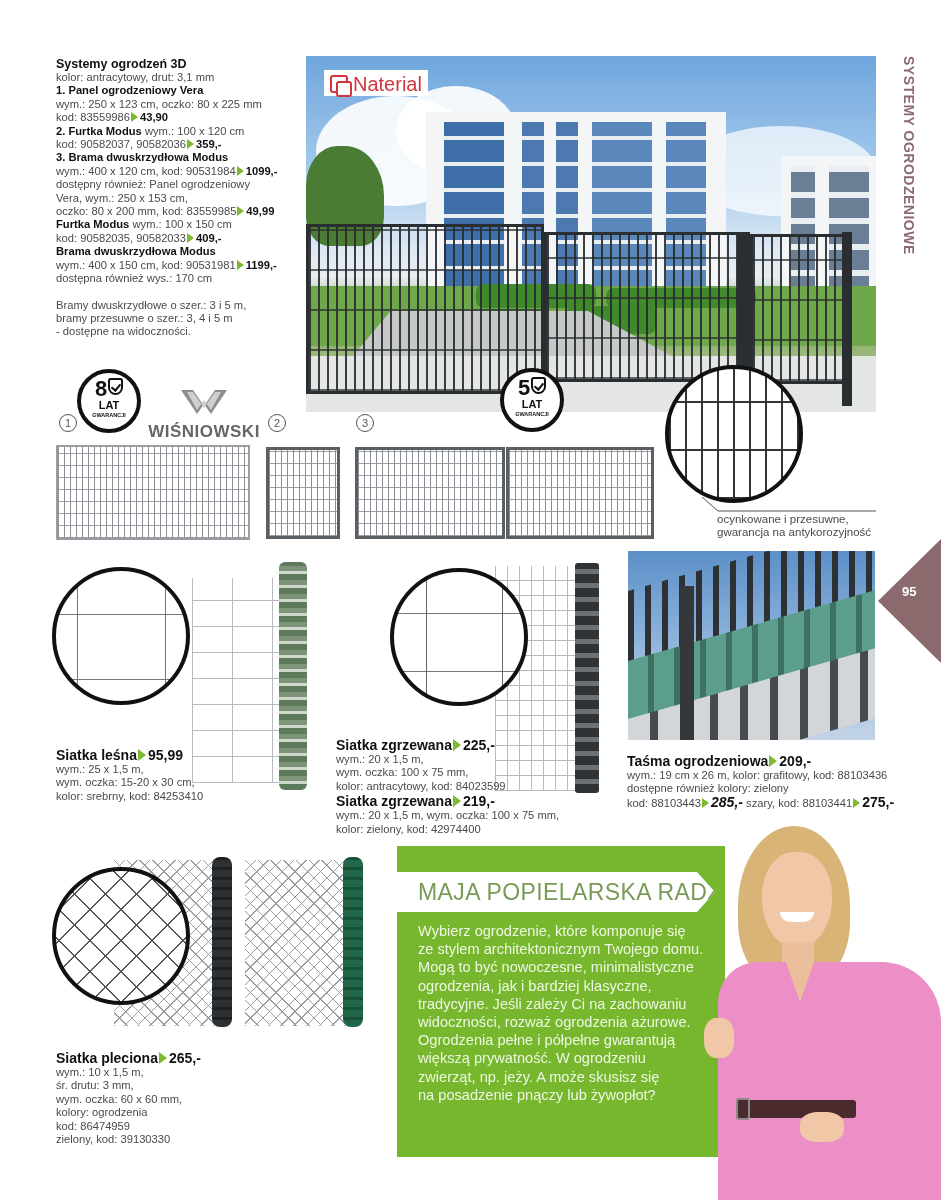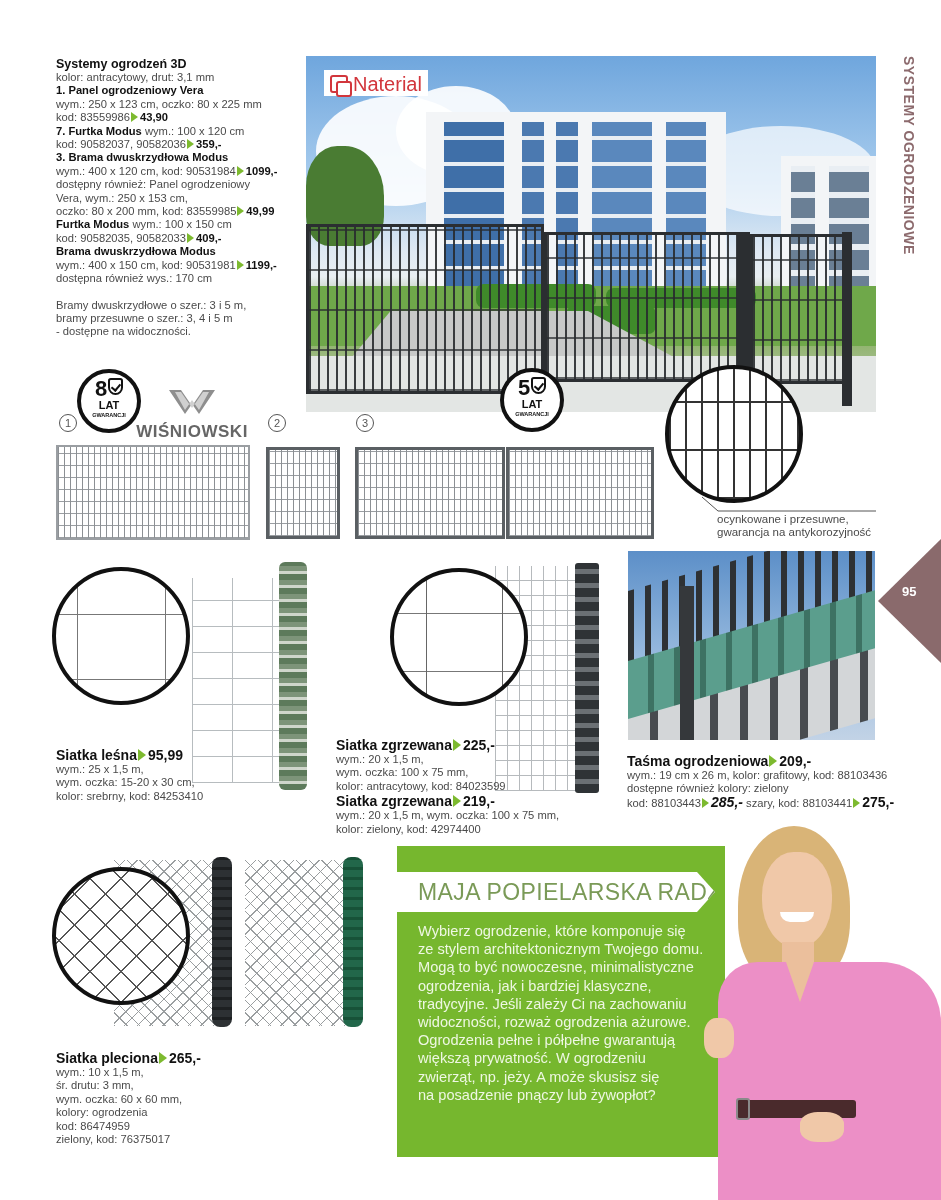--- a/index.html
+++ b/index.html
@@ -35,21 +35,21 @@
 
   .badge { width: 64px; height: 64px; border: 4px solid #111; border-radius: 50%; background: #fff; text-align: center; }
   .badge .num { font-size: 22px; font-weight: bold; line-height: 20px; margin-top: 6px; color: #111; display: inline-block; }
   .badge .shield { display: inline-block; width: 15px; height: 17px; border: 2px solid #111; border-radius: 3px 3px 8px 8px; vertical-align: 1px; margin-left: 1px; position: relative; }
   .badge .shield::after { content: ""; position: absolute; left: 3px; top: 2px; width: 4px; height: 7px; border-right: 2px solid #111; border-bottom: 2px solid #111; transform: rotate(40deg); }
   .badge .lat { font-size: 11px; font-weight: bold; line-height: 11px; color: #111; }
   .badge .gw { font-size: 5.5px; font-weight: bold; line-height: 8px; color: #111; }
 
   .num-circle { width: 18px; height: 18px; border: 1px solid #555; border-radius: 50%; font-size: 11px; line-height: 16px; text-align: center; color: #555; background: #fff; }
 
-  .wlogo { left: 136px; top: 388px; width: 112px; text-align: center; }
+  .wlogo { left: 148px; top: 388px; width: 112px; text-align: center; }
   .wlogo .mark { width: 46px; height: 28px; margin: 0 auto 2px; position: relative; }
   .wlogo .name { font-size: 17px; font-weight: bold; color: #666; letter-spacing: .5px; }
 
   .panel { position: absolute; border: 2px solid #5a5f63; background:
       repeating-linear-gradient(90deg, #8c9094 0 1px, transparent 1px 6px),
       repeating-linear-gradient(0deg, #9a9ea2 0 1px, transparent 1px 12px), #fff; }
 
   .zoom-circle { border: 4px solid #111; border-radius: 50%; background: #fff; overflow: hidden; }
 
   .mesh-square { background:
@@ -80,21 +80,21 @@
 <body>
 
 <div class="abs txt" style="left:56px; top:57px; width:245px;">
   <div class="h" style="font-size:12.5px;line-height:14px;">Systemy ogrodzeń 3D</div>
   <div>kolor: antracytowy, drut: 3,1 mm</div>
 
   <div class="bold">1. Panel ogrodzeniowy Vera</div>
   <div>wym.: 250 x 123 cm, oczko: 80 x 225 mm</div>
   <div class="price-row"><span>kod: 83559986</span><span class="arrow"></span><span class="price">43,90</span></div>
 
-  <div class="price-row"><span class="bold">7. Furtka Modus</span> <span>wym.: 100 x 120 cm</span></div>
+  <div class="price-row"><span class="bold">2. Furtka Modus</span> <span>wym.: 100 x 120 cm</span></div>
   <div class="price-row"><span>kod: 90582037, 90582036</span><span class="arrow"></span><span class="price">359,-</span></div>
 
   <div class="bold">3. Brama dwuskrzydłowa Modus</div>
   <div class="price-row"><span>wym.: 400 x 120 cm, kod: 90531984</span><span class="arrow"></span><span class="price">1099,-</span></div>
 
   <div>dostępny również: Panel ogrodzeniowy</div>
   <div>Vera, wym.: 250 x 153 cm,</div>
   <div class="price-row"><span>oczko: 80 x 200 mm, kod: 83559985</span><span class="arrow"></span><span class="price">49,99</span></div>
 
   <div class="price-row"><span class="bold">Furtka Modus</span> <span>wym.: 100 x 150 cm</span></div>
@@ -244,21 +244,21 @@
 <div class="abs zoom-circle mesh-diamond" style="left:52px; top:867px; width:138px; height:138px; background:
   repeating-linear-gradient(45deg, #555 0 1.5px, transparent 1.5px 22px),
   repeating-linear-gradient(-45deg, #555 0 1.5px, transparent 1.5px 22px), #fff;"></div>
 <div class="abs" style="left:56px; top:1050px; width:200px;">
   <div class="ptitle price-row"><span>Siatka pleciona</span><span class="arrow"></span><span class="price">265,-</span></div>
   <div class="txt">wym.: 10 x 1,5 m,</div>
   <div class="txt">śr. drutu: 3 mm,</div>
   <div class="txt">wym. oczka: 60 x 60 mm,</div>
   <div class="txt">kolory: ogrodzenia</div>
   <div class="txt">kod: 86474959</div>
-  <div class="txt">zielony, kod: 76375017</div>
+  <div class="txt">zielony, kod: 39130330</div>
 </div>
 
 <div class="abs tip-box">
   <div class="abs tip-banner">
     <span>MAJA POPIELARSKA RADZI</span>
   </div>
   <div class="abs tip-body">
     <div>Wybierz ogrodzenie, które komponuje się</div>
     <div>ze stylem architektonicznym Twojego domu.</div>
     <div>Mogą to być nowoczesne, minimalistyczne</div>

